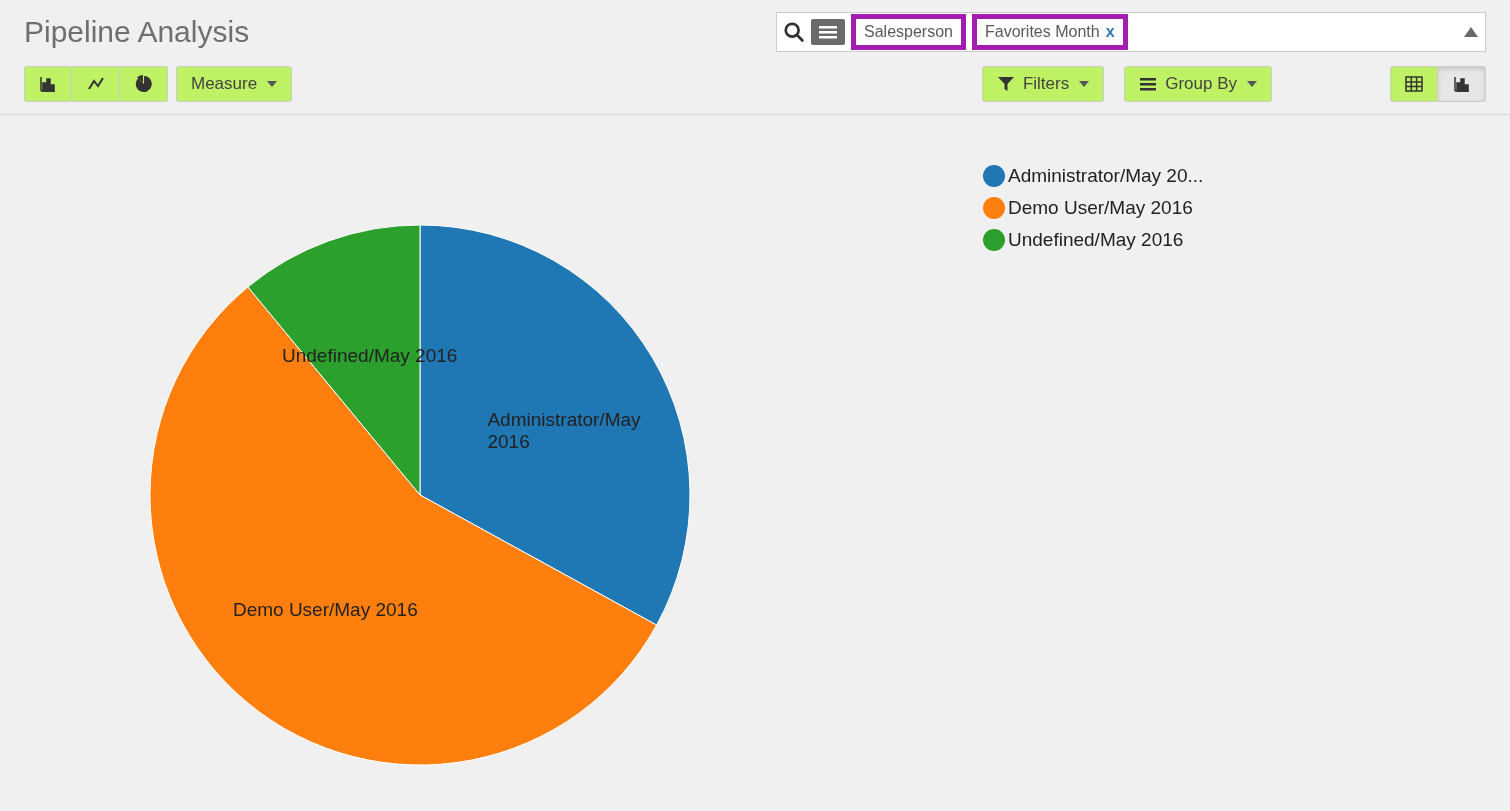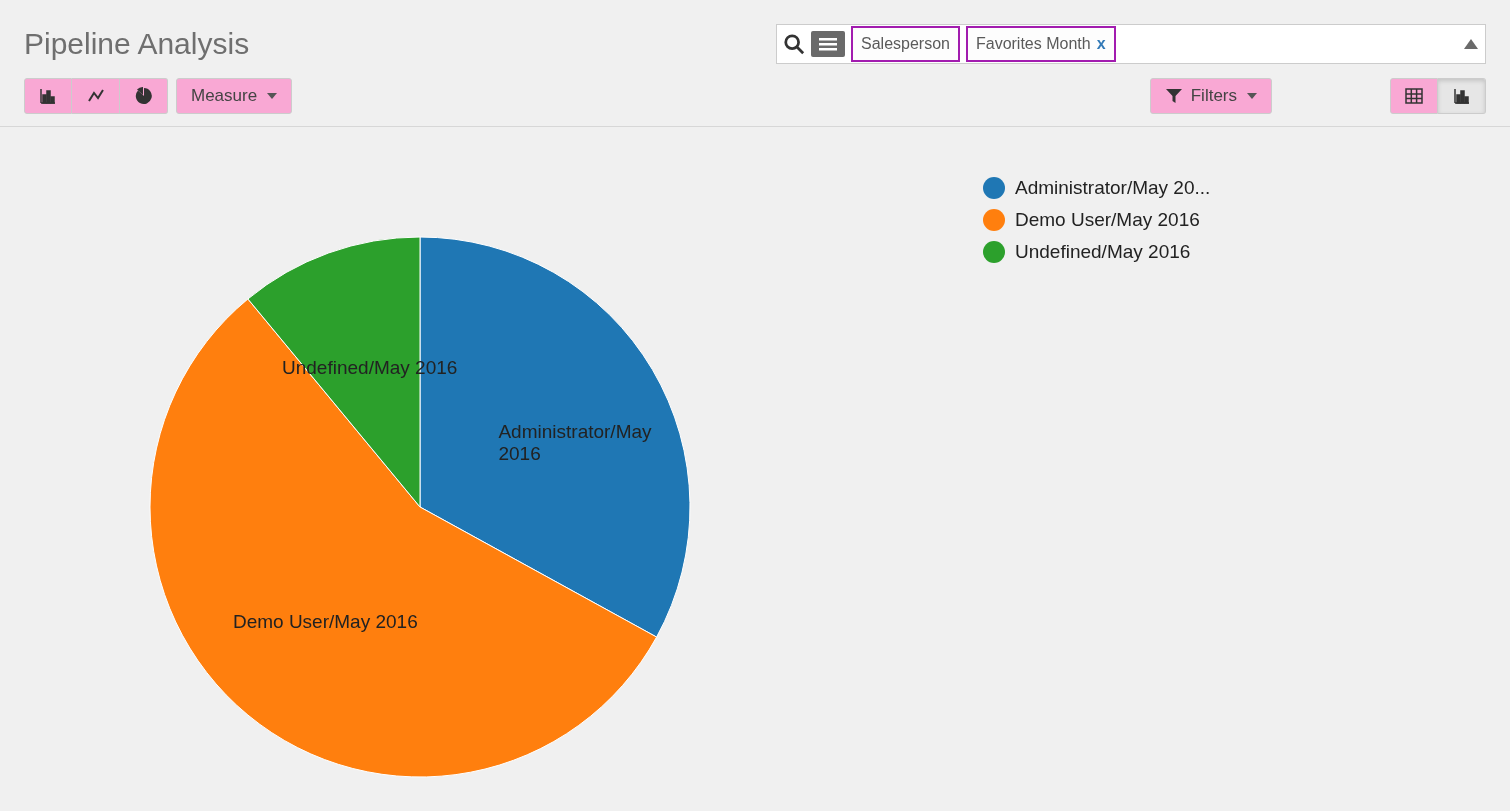--- a/index.html
+++ b/index.html
@@ -7,21 +7,21 @@
     font-family: -apple-system, BlinkMacSystemFont, "Segoe UI", Helvetica, Arial, sans-serif;
     background: #f0f0f0;
     color: #333;
     width: 1510px;
     height: 811px;
     overflow: hidden;
   }
   .header-row {
     display: flex;
     align-items: center;
-    padding: 24px 24px 0 24px;
+    padding: 12px 24px 0 24px;
     gap: 12px;
   }
   .page-title {
     font-size: 30px;
     color: #6f6f6f;
     font-weight: 400;
     flex: 0 0 auto;
   }
   .header-spacer { flex: 1; }
   .search-wrap {
@@ -41,21 +41,21 @@
     color: #fff;
     height: 26px;
     width: 34px;
     display: inline-flex;
     align-items: center;
     justify-content: center;
     border-radius: 2px;
   }
   .groupby-badge svg { width: 18px; height: 14px; }
   .facet {
-    border: 2px solid #a21caf;
+    border: 5px solid #a21caf;
     background: #fdfdfd;
     height: 36px;
     display: inline-flex;
     align-items: center;
     padding: 0 8px;
     font-size: 16px;
     color: #5a5a5a;
     gap: 6px;
   }
   .facet .remove-x { color: #337ab7; font-weight: bold; cursor: pointer; }
@@ -67,21 +67,21 @@
   .search-expand svg { width: 16px; height: 14px; display:block; }
 
   .toolbar-row {
     display: flex;
     align-items: center;
     padding: 14px 24px 12px 24px;
     gap: 8px;
     border-bottom: 1px solid #d7d7d7;
   }
   .btn {
-    background: #f9a8d4;
+    background: #bef264;
     border: 1px solid #ccc;
     height: 36px;
     display: inline-flex;
     align-items: center;
     justify-content: center;
     font-size: 17px;
     color: #444;
     cursor: pointer;
     padding: 0 14px;
     gap: 8px;
@@ -118,21 +118,21 @@
     position: absolute;
     left: 950px;
     top: 50px;
     display: flex;
     flex-wrap: wrap;
     gap: 10px 36px;
     width: 500px;
     font-size: 19px;
     color: #222;
   }
-  .legend-item { display: inline-flex; align-items: center; gap: 10px; cursor: pointer; padding-left: 33px; }
+  .legend-item { display: inline-flex; align-items: center; gap: 3px; cursor: pointer; padding-left: 33px; }
   .legend-swatch {
     width: 22px; height: 22px; border-radius: 50%;
   }
   .pie-wrap {
     position: absolute;
     left: 140px;
     top: 100px;
     width: 560px;
     height: 560px;
   }
@@ -215,20 +215,31 @@
   <div class="toolbar-spacer"></div>
 
   <div class="mid-controls">
     <button class="btn">
       <span>
         <svg viewBox="0 0 18 18" fill="#333">
             <polygon points="1,2 17,2 10.5,9 10.5,16 7.5,14 7.5,9"></polygon>
           </svg>
       </span>
       <span>Filters</span>
+      <span class="caret"></span>
+    </button>
+    <button class="btn">
+      <span>
+        <svg viewBox="0 0 18 18" fill="#333">
+            <rect x="1" y="3" width="16" height="2.5"></rect>
+            <rect x="1" y="8" width="16" height="2.5"></rect>
+            <rect x="1" y="13" width="16" height="2.5"></rect>
+          </svg>
+      </span>
+      <span>Group By</span>
       <span class="caret"></span>
     </button>
   </div>
 
   <div class="btn-group view-switcher">
     <button class="btn icon-only">
       <span>
         <svg viewBox="0 0 18 18" fill="none" stroke="#333" stroke-width="1.5">
             <rect x="1" y="2" width="16" height="14"></rect>
             <line x1="1" y1="7" x2="17" y2="7"></line>
@@ -267,14 +278,14 @@
       <span>Undefined/May 2016</span>
     </div>
   </div>
 
   <div class="pie-wrap">
     <svg id="pie-svg" viewBox="0 0 560 560" width="560" height="560">
         <path d="M 280 280 L 280 10 A 270 270 0 0 1 516.6028036118431 410.0734920074632 Z" fill="#1f77b4" stroke="#fff" stroke-width="1"></path>
         <path d="M 280 280 L 516.6028036118431 410.0734920074632 A 270 270 0 1 1 107.89552276785383 71.96142445053687 Z" fill="#ff7f0e" stroke="#fff" stroke-width="1"></path>
         <path d="M 280 280 L 107.89552276785383 71.96142445053687 A 270 270 0 0 1 279.99999999999994 10 Z" fill="#2ca02c" stroke="#fff" stroke-width="1"></path>
       </svg>
-  <div class="pie-label" style="left: 395px; top: 194.407px; transform: translateX(-50%); margin-left: 40px;">Administrator/May 2016</div><div class="pie-label" style="left: 185.343px; top: 384.421px; transform: translateX(-50%);">Demo User/May 2016</div><div class="pie-label" style="left: 229.697px; top: 130.279px; transform: translateX(-50%);">Undefined/May 2016</div></div>
+  <div class="pie-label" style="left: 384px; top: 194.407px; transform: translateX(-50%); margin-left: 40px;">Administrator/May 2016</div><div class="pie-label" style="left: 185.343px; top: 384.421px; transform: translateX(-50%);">Demo User/May 2016</div><div class="pie-label" style="left: 229.697px; top: 130.279px; transform: translateX(-50%);">Undefined/May 2016</div></div>
 </div>
 
 </body></html>

